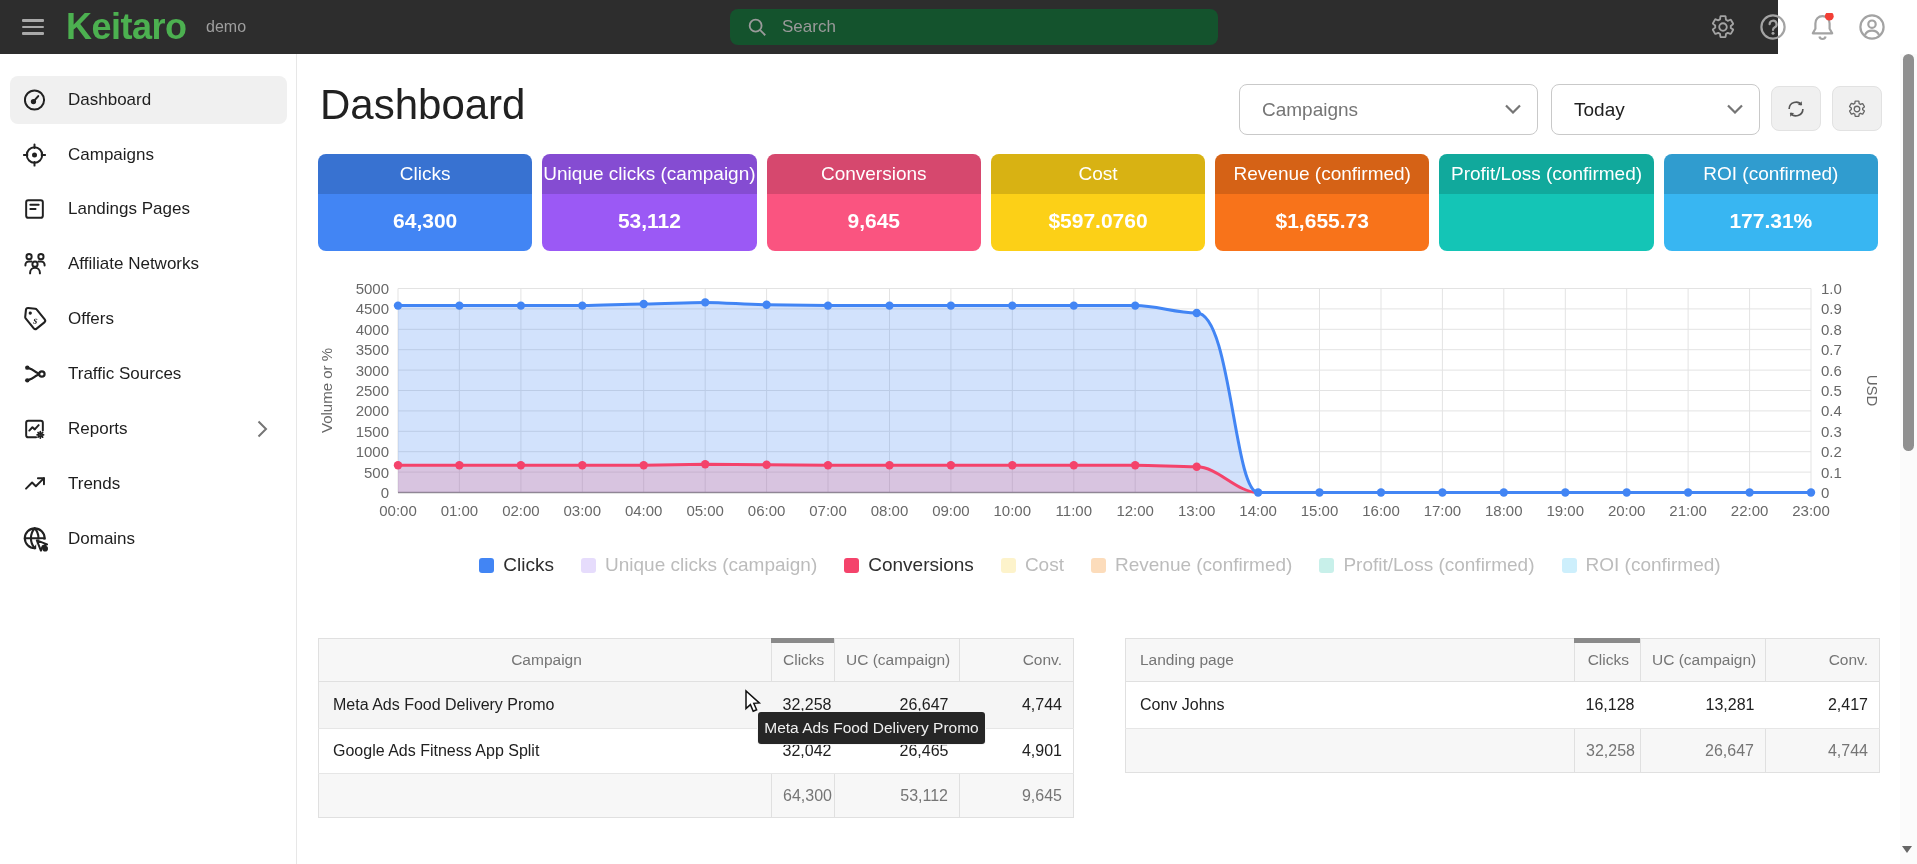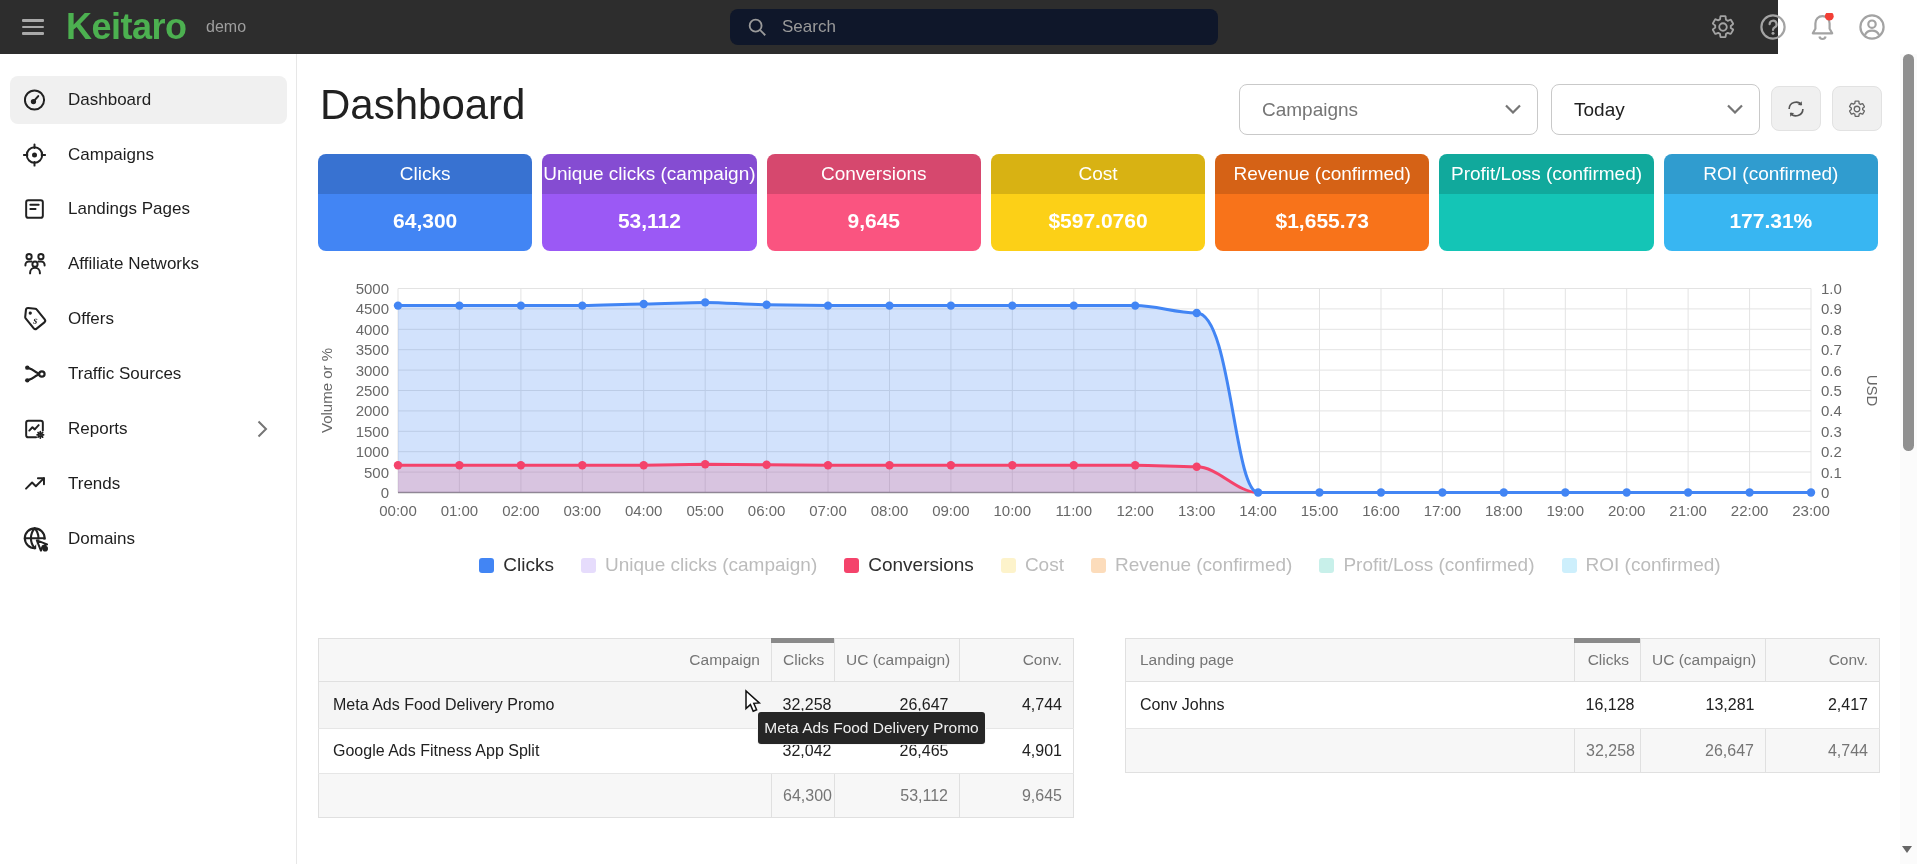--- a/index.html
+++ b/index.html
@@ -2,21 +2,21 @@
 <html><head>
 <meta charset="utf-8">
 <style>
 *{margin:0;padding:0;box-sizing:border-box}
 html,body{width:1917px;height:864px;overflow:hidden;font-family:"Liberation Sans",sans-serif;background:#fff;position:relative}
 #hdr{position:absolute;left:0;top:0;width:1778px;height:54px;background:#2d2d2d;z-index:10}
 #burger{position:absolute;left:22px;top:19px;width:22px;height:16px}
 #burger div{height:2.6px;background:#a9a9a9;border-radius:1px;margin-bottom:4.1px}
 #logo{position:absolute;left:66px;top:6px;font-size:36px;font-weight:700;color:#4cb050;letter-spacing:-0.5px}
 #demo{position:absolute;left:206px;top:18px;font-size:16px;color:#9e9e9e}
-#search{position:absolute;left:730px;top:9px;width:488px;height:36px;background:#0f172a;border-radius:8px}
+#search{position:absolute;left:730px;top:9px;width:488px;height:36px;background:#14532d;border-radius:8px}
 #search svg{position:absolute;left:16px;top:7px}
 #search span{position:absolute;left:52px;top:8px;font-size:17px;color:#9a9a9a}
 .hico{position:absolute;top:14px}
 #sidebar{position:absolute;left:0;top:54px;width:297px;height:810px;background:#fff;border-right:1px solid #e7e7e7}
 .sitem{position:absolute;left:0;width:297px;height:54px}
 .sitem .lbl{position:absolute;left:68px;top:50%;transform:translateY(-50%);font-size:17px;color:#1e1e1e}
 .sitem svg{position:absolute;left:22px;top:50%;transform:translateY(-50%)}
 #active-item{position:absolute;left:10px;top:22px;width:277px;height:48px;background:#f0f0f0;border-radius:8px}
 #main{position:absolute;left:298px;top:54px;width:1605px;height:810px;background:#fff}
 #title{position:absolute;left:320px;top:81px;font-size:42px;color:#212121}
@@ -398,21 +398,21 @@
     <div class="sortbar" style="left:453px;width:63px"></div>
     <table>
       <colgroup>
         <col style="width:453px">
         <col style="width:63px">
         <col style="width:125px">
         <col style="width:114px">
       </colgroup>
       <tbody>
         <tr>
-          <th style="text-align:right">Campaign</th>
+          <th style="text-align:center">Campaign</th>
           <th class="num">Clicks</th>
           <th class="num">UC (campaign)</th>
           <th class="num">Conv.</th>
         </tr>
         <tr>
           <td>Meta Ads Food Delivery Promo</td>
           <td class="num">32,258</td>
           <td class="num">26,647</td>
           <td class="num">4,744</td>
         </tr>

